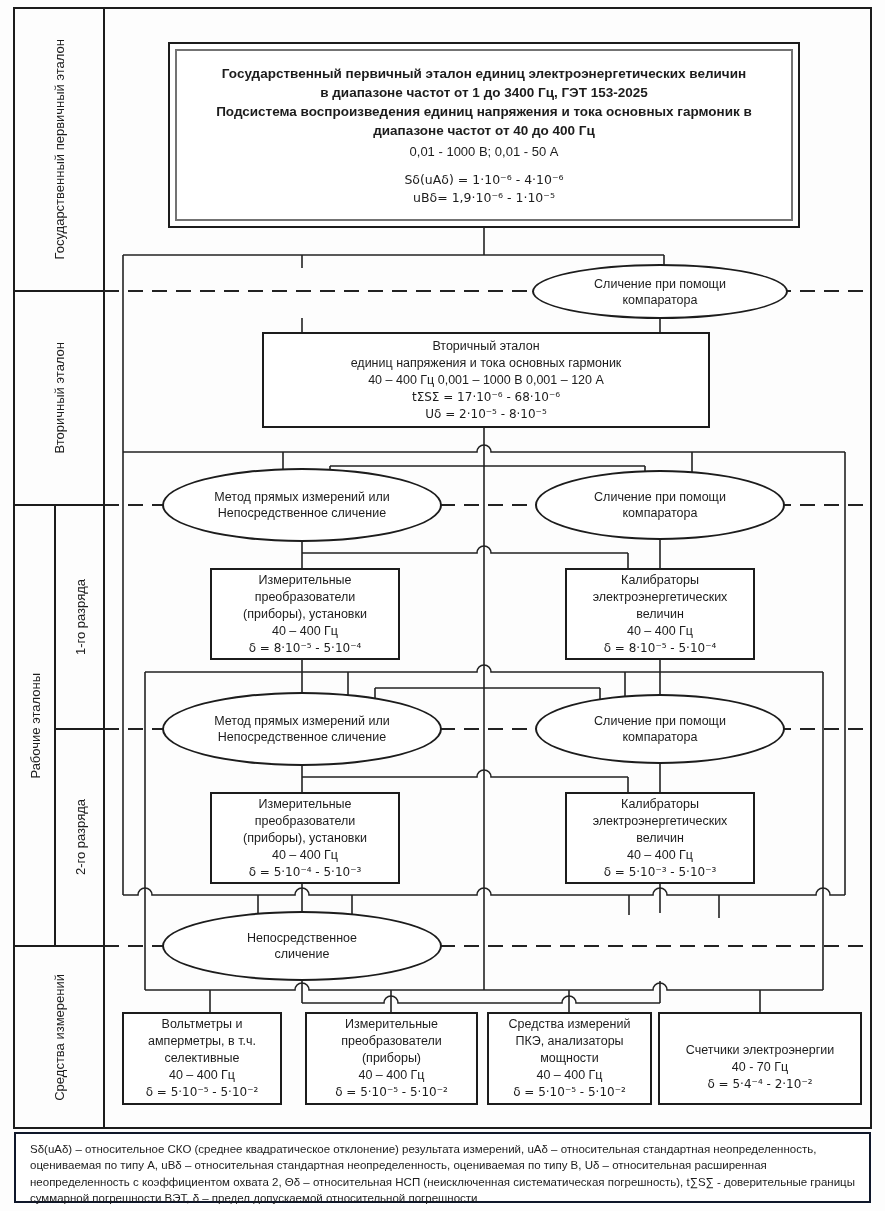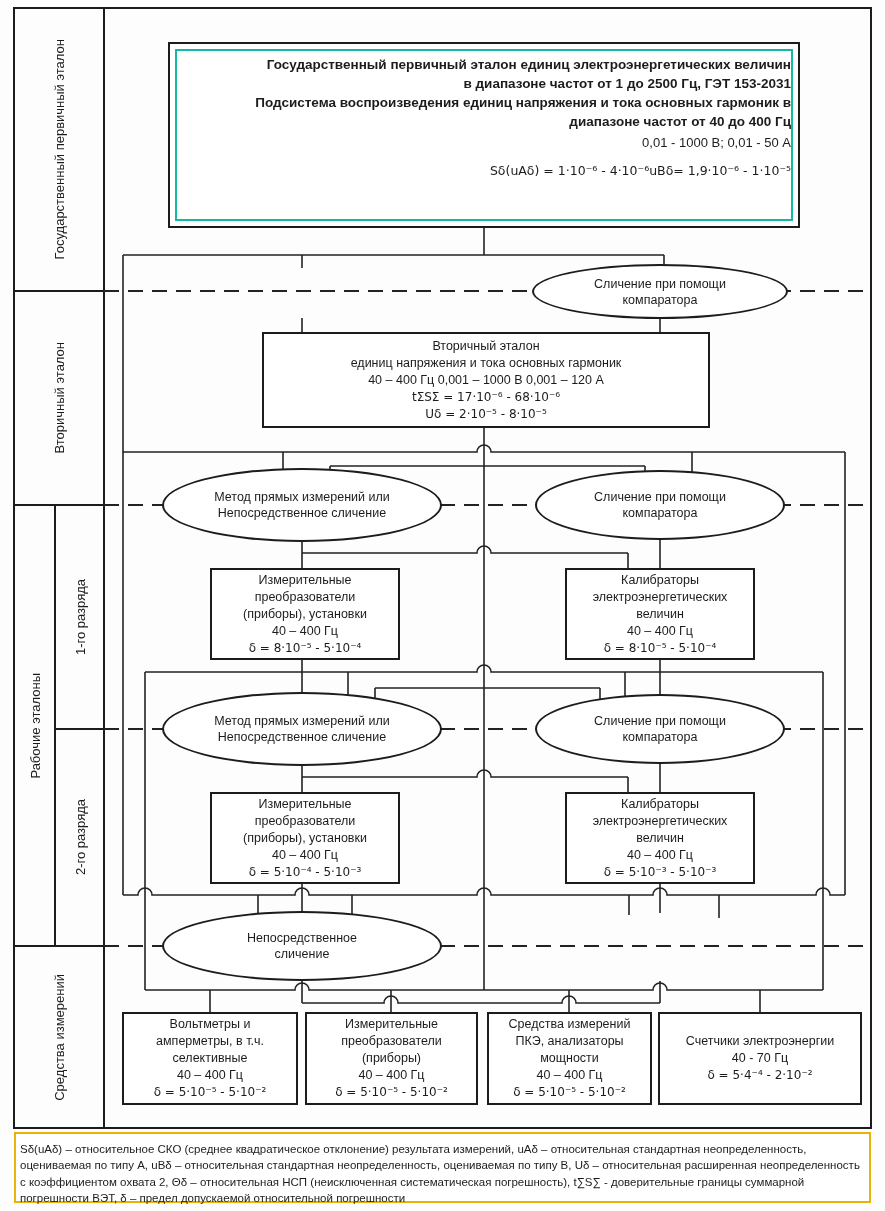--- a/index.html
+++ b/index.html
@@ -11,32 +11,32 @@
   .dash{fill:none;stroke:#222;stroke-width:2.2;stroke-dasharray:15 9;}
   .node{position:absolute;z-index:2;box-sizing:border-box;background:#fff;}
   .rbox{border:2px solid #1c1c1c;display:flex;flex-direction:column;justify-content:center;
         align-items:center;text-align:center;}
   .ell{border:2px solid #1c1c1c;border-radius:50%/50%;display:flex;flex-direction:column;
        justify-content:center;align-items:center;text-align:center;}
   .ell div{font-size:12.5px;line-height:16px;}
   .bline{font-size:12.5px;line-height:17px;white-space:nowrap;}
   .formula{font-family:"DejaVu Sans",sans-serif;font-size:12px;}
   .pbox-outer{border:2px solid #1c1c1c;}
-  .pbox-inner{position:absolute;left:5px;top:5px;right:5px;bottom:5px;border:2px solid #14b8a6;
-              display:flex;flex-direction:column;align-items:flex-end;padding-top:4px;}
+  .pbox-inner{position:absolute;left:5px;top:5px;right:5px;bottom:5px;border:2px solid #737373;
+              display:flex;flex-direction:column;align-items:center;padding-top:13px;}
   .ptitle{font-weight:bold;font-size:13.5px;line-height:19px;text-align:center;}
   .prange{margin-top:4px;font-size:13px;}
   .pform{margin-top:12px;display:flex;gap:55px;}
-  .pform .col{display:flex;flex-direction:row;align-items:center;}
+  .pform .col{display:flex;flex-direction:column;align-items:center;}
   .pform .col div{font-size:12.5px;line-height:18px;}
   .vlabel{position:absolute;z-index:2;display:flex;align-items:center;justify-content:center;}
   .vlabel span{writing-mode:vertical-rl;transform:rotate(180deg);font-size:13px;white-space:nowrap;}
-  #footnote{left:14px;top:1132px;width:857px;height:71px;border:2px solid #eab308;
-            padding:7px 4px;font-size:11.5px;line-height:1.42;text-align:left;}
-  .mi-tall{justify-content:center;padding:18px 0;}
+  #footnote{left:14px;top:1132px;width:857px;height:71px;border:2px solid #0f172a;
+            padding:7px 14px;font-size:11.5px;line-height:1.42;text-align:left;}
+  .mi-tall{justify-content:flex-end;padding:10px 0;}
 </style>
 </head>
 <body>
 
 <div id="canvas">
 
   <svg class="layer" width="885" height="1211" viewBox="0 0 885 1211">
 
     <rect class="frame" x="14" y="8" width="857" height="1120"></rect>
     <path class="frame" d="M104 8 V1128"></path>
@@ -116,21 +116,21 @@
   <div class="vlabel" style="left:57px;top:731px;width:46px;height:213px">
     <span>2-го разряда</span>
   </div>
   <div class="vlabel" style="left:16px;top:948px;width:86px;height:178px">
     <span>Средства измерений</span>
   </div>
 
   <div class="node pbox-outer" style="left:168px;top:42px;width:632px;height:186px">
     <div class="pbox-inner">
       <div class="ptitle">Государственный первичный эталон единиц электроэнергетических величин</div>
-      <div class="ptitle">в диапазоне частот от 1 до 2500 Гц, ГЭТ 153-2031</div>
+      <div class="ptitle">в диапазоне частот от 1 до 3400 Гц, ГЭТ 153-2025</div>
       <div class="ptitle">Подсистема воспроизведения единиц напряжения и тока основных гармоник в</div>
       <div class="ptitle">диапазоне частот от 40 до 400 Гц</div>
       <div class="prange">0,01 - 1000 В; 0,01 - 50 А</div>
       <div class="pform">
         <div class="col">
           <div class="formula">Sδ(uAδ) = 1·10⁻⁶ - 4·10⁻⁶</div>
           <div class="formula">uBδ= 1,9·10⁻⁶ - 1·10⁻⁵</div>
         </div>
       </div>
     </div>
@@ -195,21 +195,21 @@
     <div class="bline">величин</div>
     <div class="bline">40 – 400 Гц</div>
     <div class="bline formula">δ =  5·10⁻³ -  5·10⁻³</div>
   </div>
 
   <div class="node ell" style="left:162px;top:911px;width:280px;height:70px">
     <div>Непосредственное</div>
     <div>сличение</div>
   </div>
 
-  <div class="node rbox" style="left:122px;top:1012px;width:176px;height:93px">
+  <div class="node rbox" style="left:122px;top:1012px;width:160px;height:93px">
     <div class="bline">Вольтметры и</div>
     <div class="bline">амперметры, в т.ч.</div>
     <div class="bline">селективные</div>
     <div class="bline">40 – 400 Гц</div>
     <div class="bline formula">δ  = 5·10⁻⁵ -  5·10⁻²</div>
   </div>
   <div class="node rbox" style="left:305px;top:1012px;width:173px;height:93px">
     <div class="bline">Измерительные</div>
     <div class="bline">преобразователи</div>
     <div class="bline">(приборы)</div>

